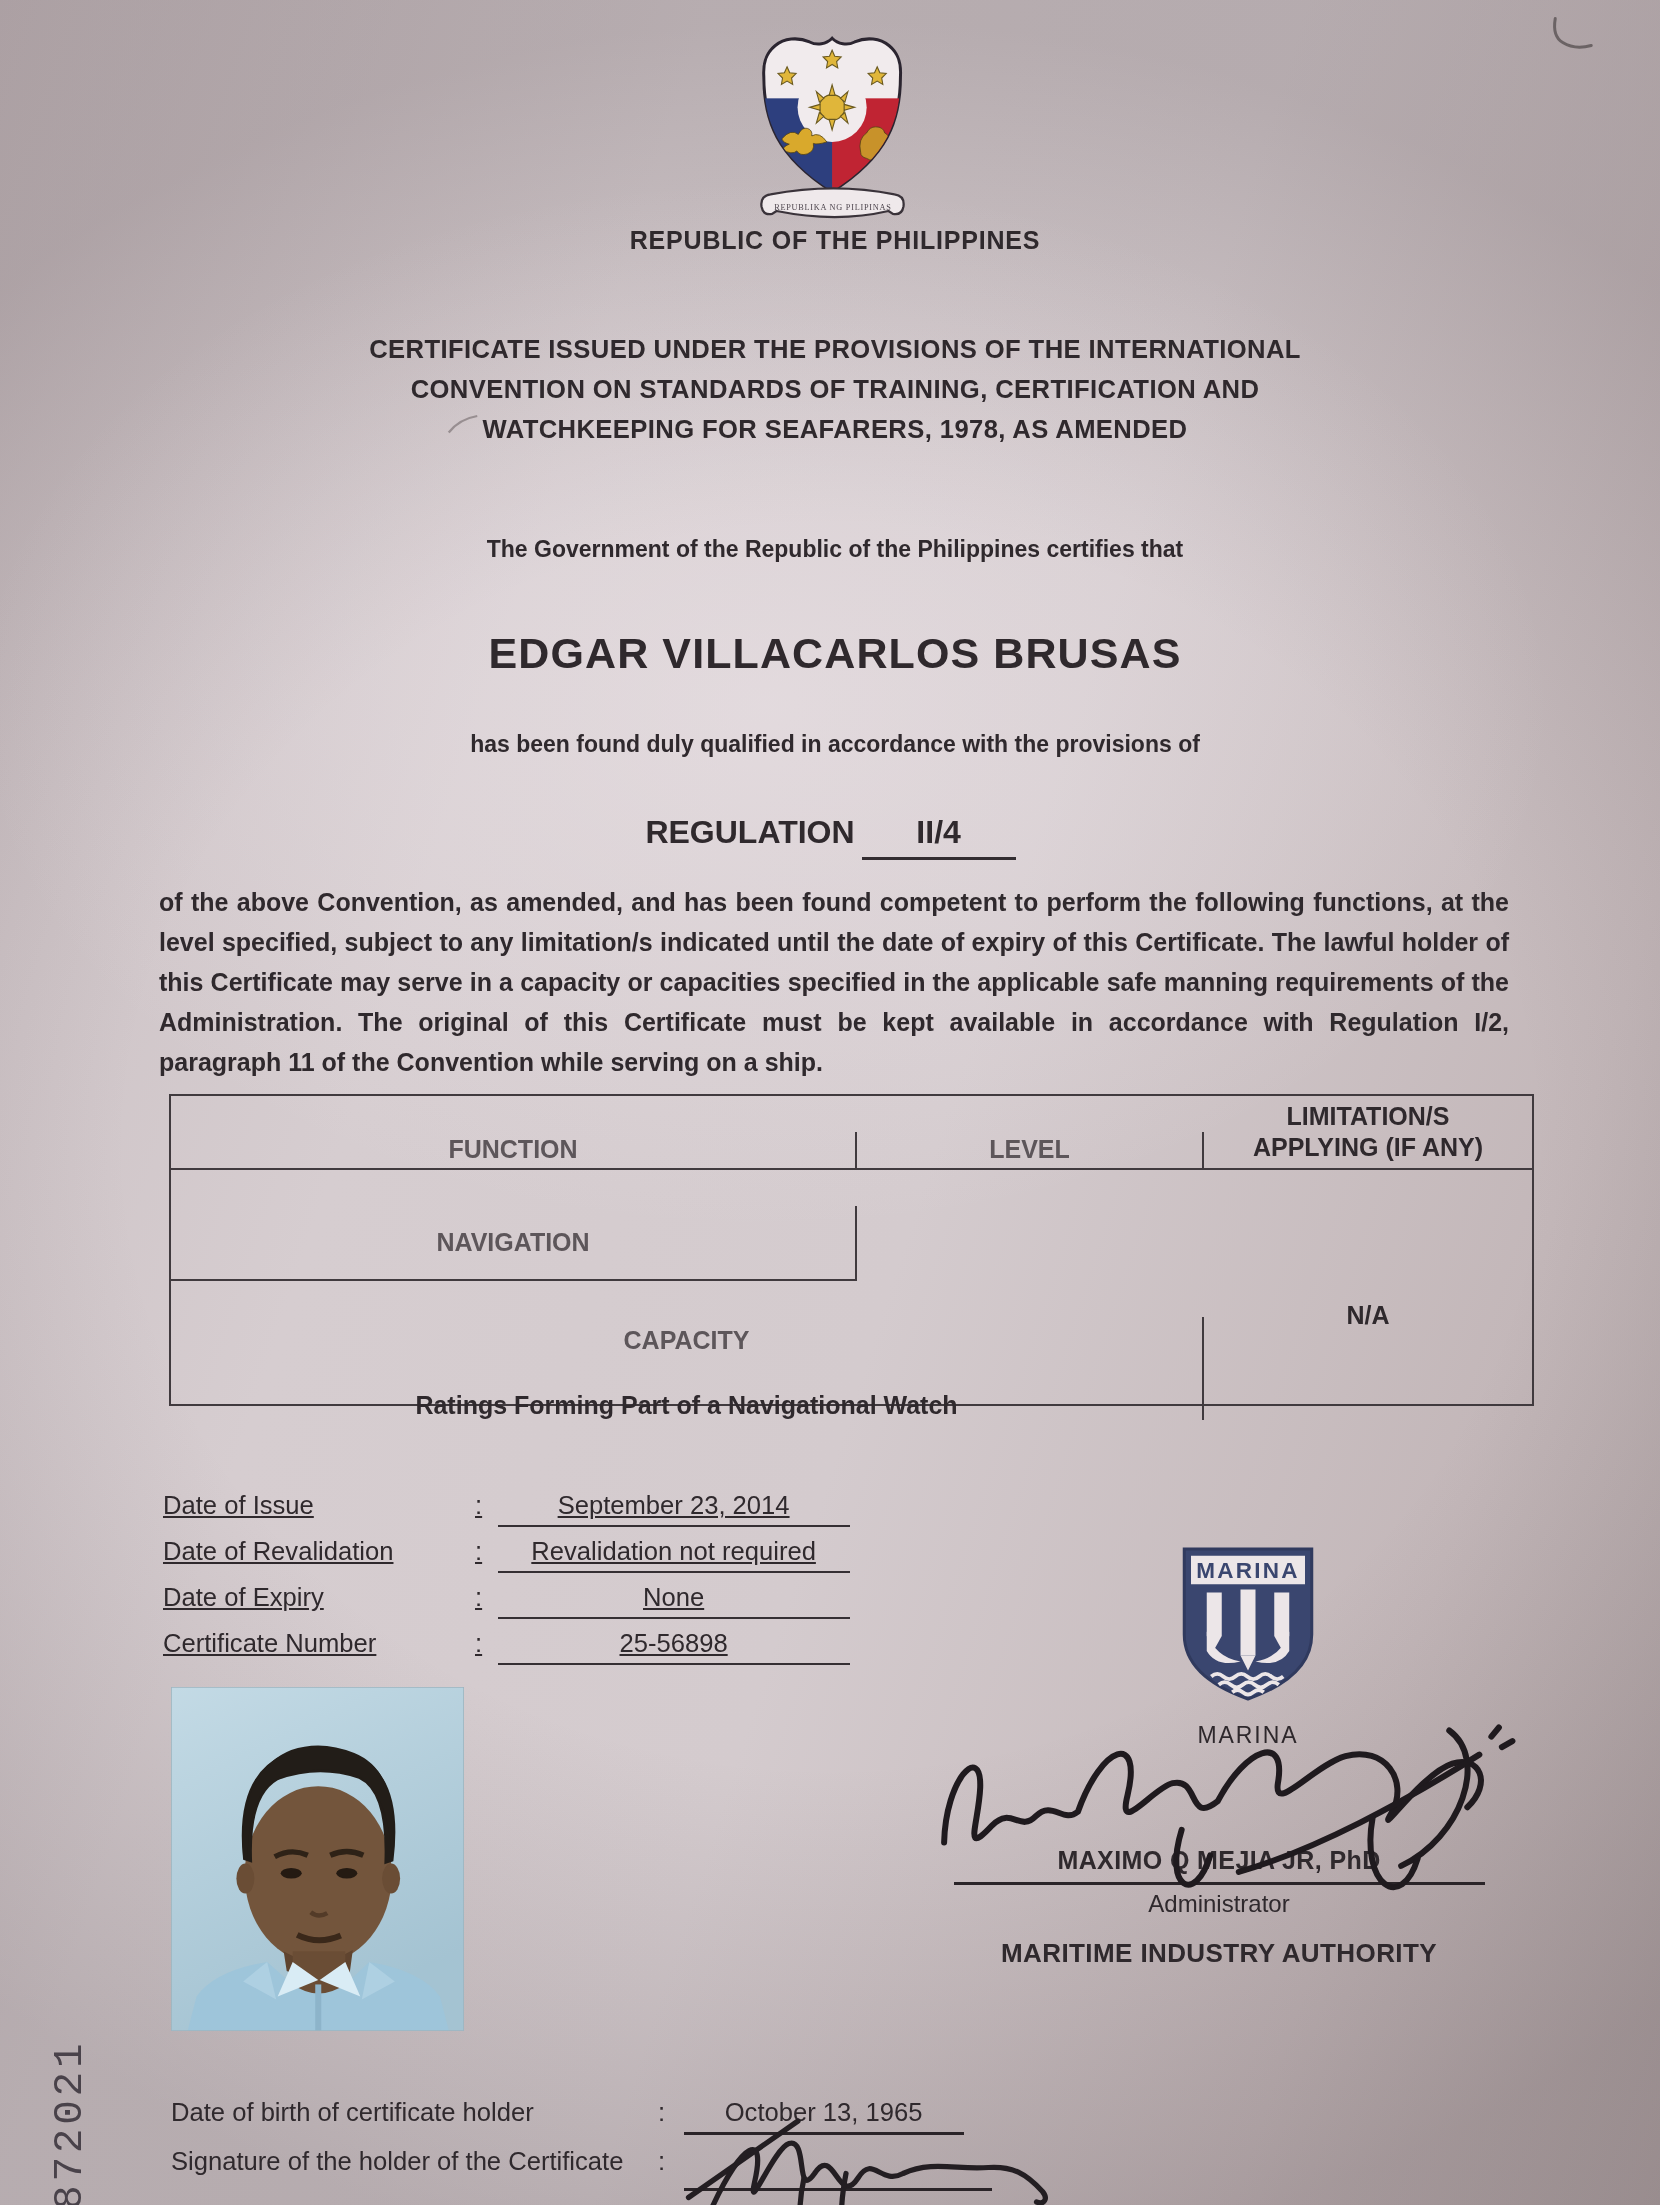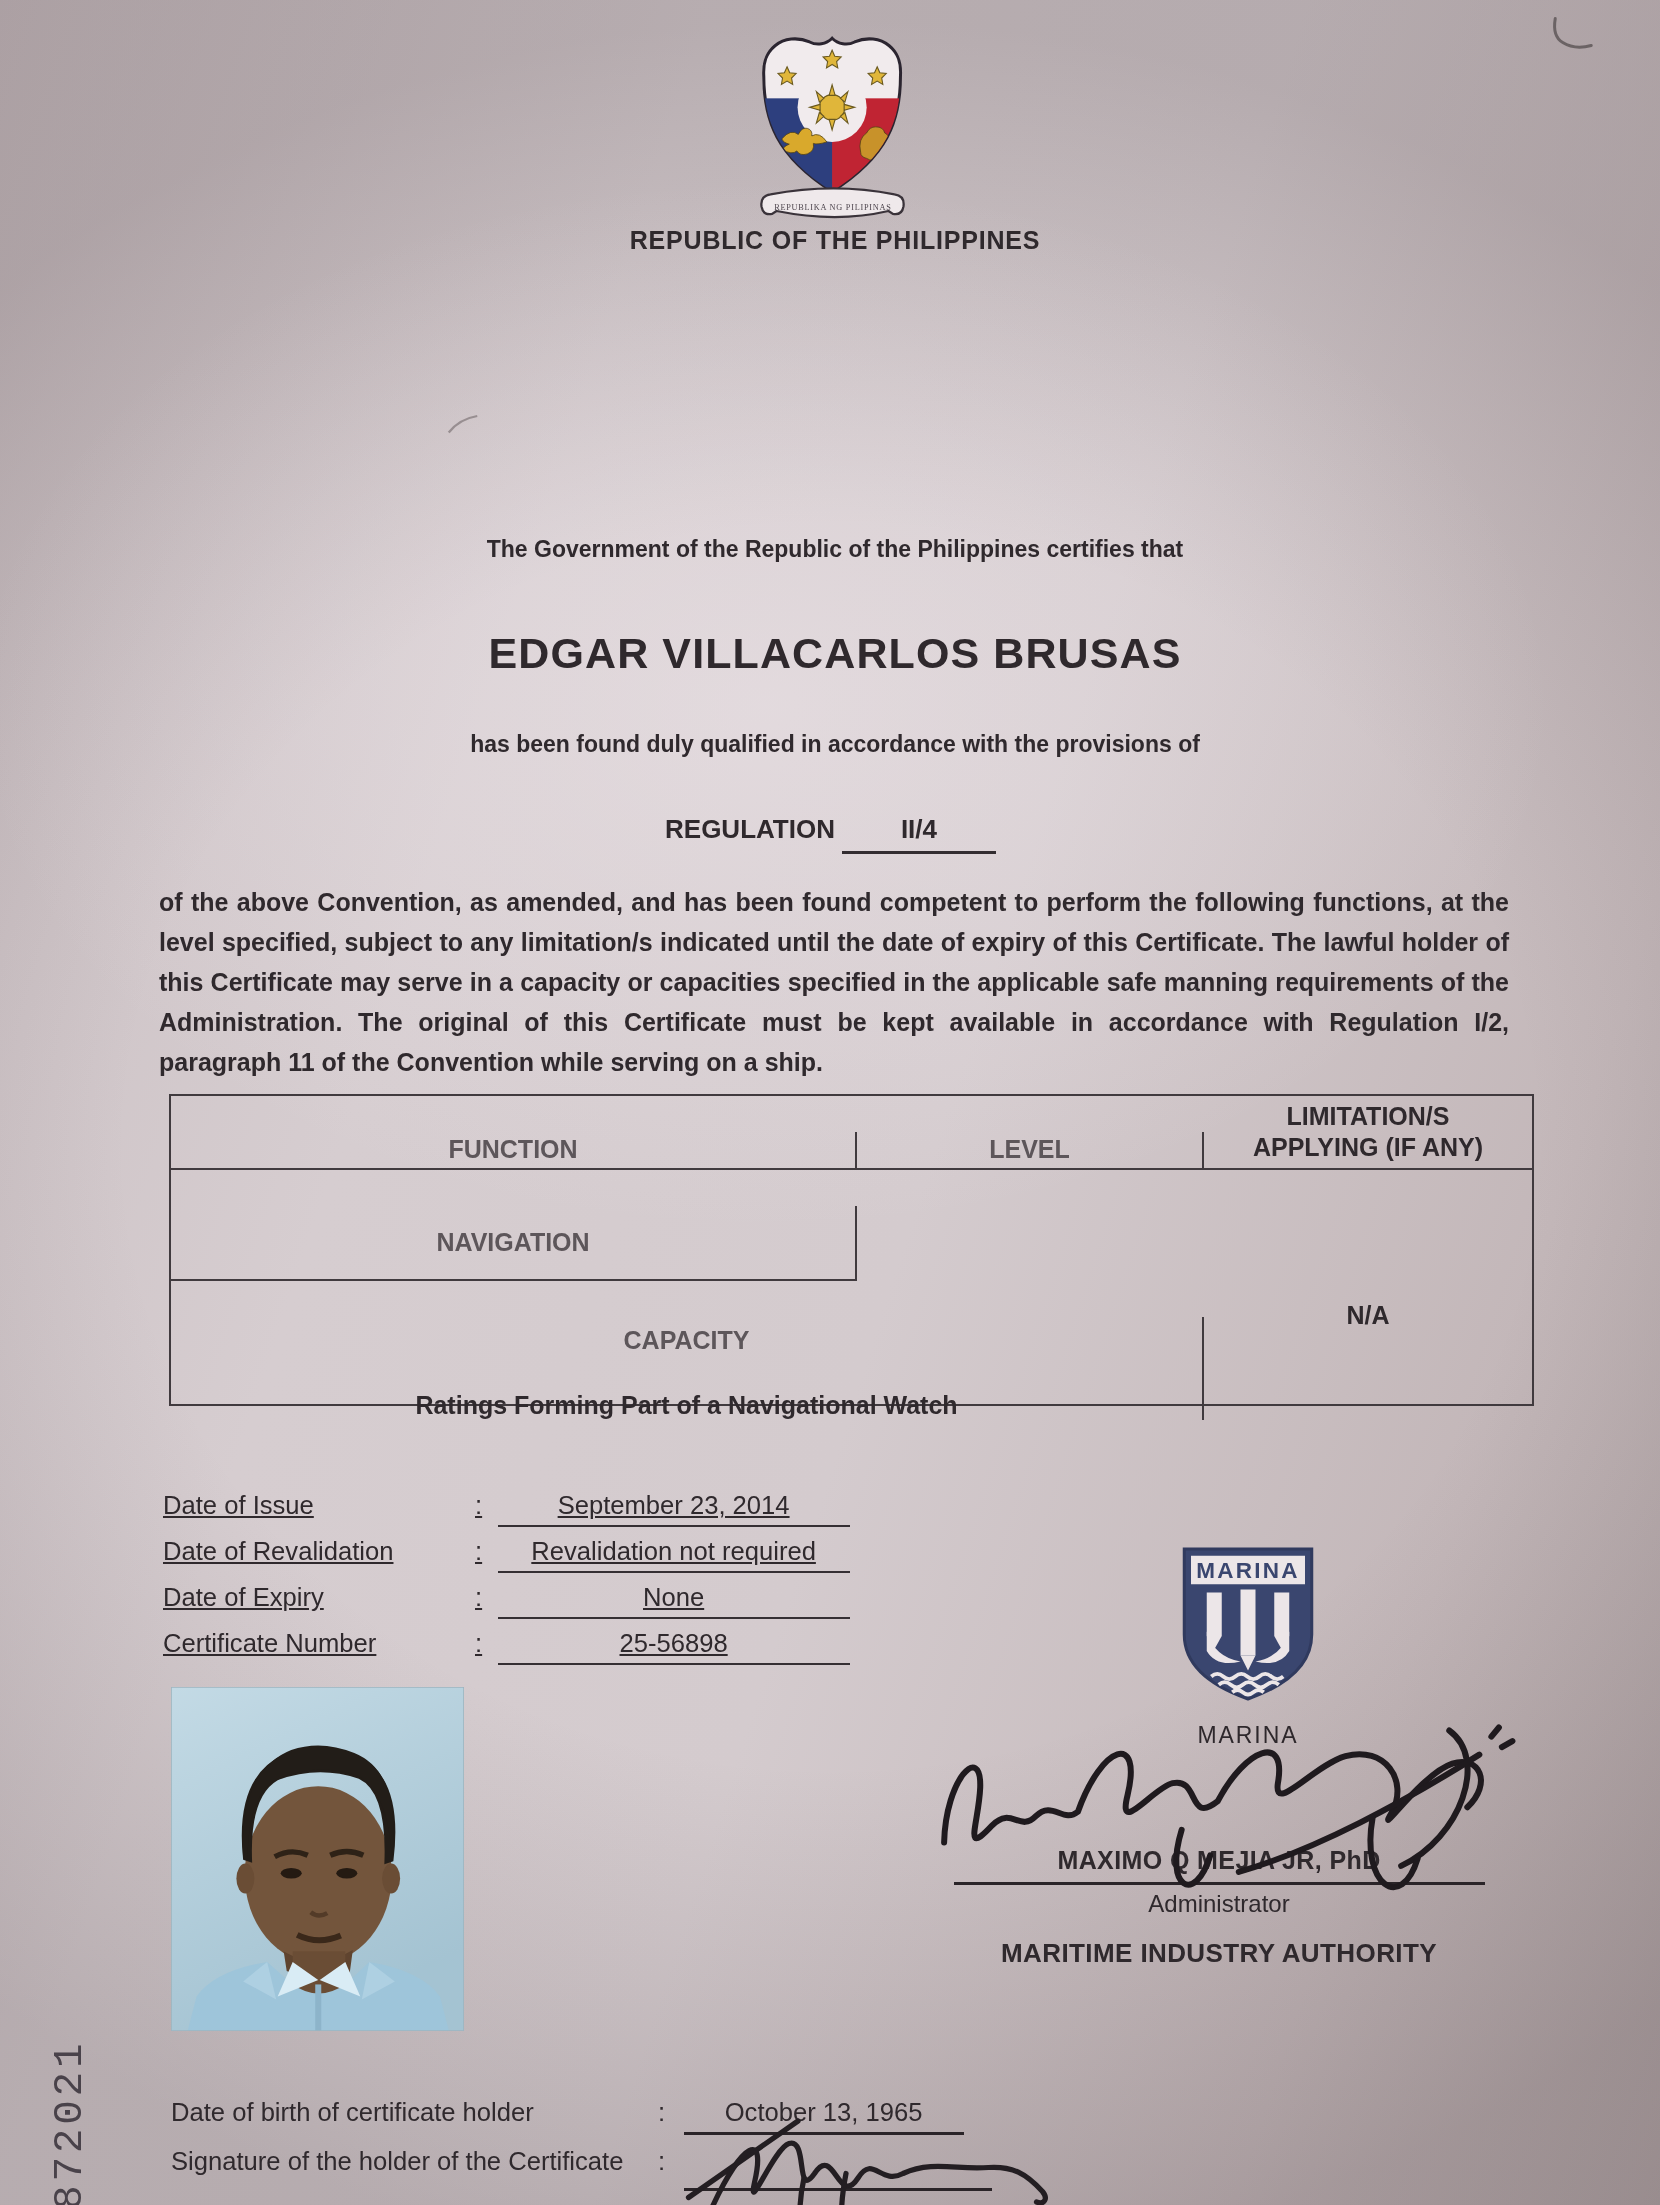--- a/index.html
+++ b/index.html
@@ -15,21 +15,21 @@
   .abs { position:absolute; }
   .ctr { left:0; right:0; text-align:center;margin-left:9px; }
   .b { font-weight:bold; }
 
   .republic      { top:226px; font-size:25px; letter-spacing:0.8px; }
   .title-block   { top:329px; font-size:25.6px; line-height:40px; letter-spacing:0.4px; }
   .certifies     { top:536px; font-size:23px; }
   .holder-name   { top:629px; font-size:43px; letter-spacing:1.1px; }
   .qualified     { top:731px; font-size:23px; }
 
-  .regulation-row { top:814px; display:flex; justify-content:center; align-items:baseline; gap:7px; width:100%; font-size:26px; }
+  .regulation-row { top:814px; display:flex; justify-content:center; align-items:baseline; gap:7px; width:100%; font-size:32px; }
   .reg-underline  { display:inline-block; min-width:154px; padding:0 13.5px 6px; text-align:center; border-bottom:3px solid #332d31; }
 
   .body-par { top:882px; left:159px; width:1350px; font-size:25px; line-height:40px; text-align:justify; }
 
   .tbl { top:1094px; left:169px; width:1365px; height:312px;
          display:grid; grid-template-columns:686px 347px 1fr; grid-template-rows:74px 111px 1fr;
          border:2.3px solid #403a3e; }
   .c   { display:flex; align-items:center; justify-content:center; text-align:center; font-size:25px; }
   .b-r { border-right:2.3px solid #403a3e;margin-top:36px; } .b-b { border-bottom:2.3px solid #403a3e; }
   .th  { font-weight:bold; line-height:1.25; padding:3px 22.6px; }
@@ -115,20 +115,25 @@
     </g>
 
     <g>
       <path d="M30,216 q-14,2 -12,16 q2,12 14,10 l6,-4 q80,16 149,0 l6,4 q12,2 14,-10 q2,-14 -12,-16 q-80,-16 -165,0 Z" fill="#efe9eb" stroke="#3a333a" stroke-width="3"></path>
       <text x="113" y="237" text-anchor="middle" font-size="11" font-family="Liberation Serif, serif" fill="#4c444c" letter-spacing="1">REPUBLIKA NG PILIPINAS</text>
     </g>
   </svg>
 
   <div class="abs ctr republic b">REPUBLIC OF THE PHILIPPINES</div>
 
+  <div class="abs ctr title-block b">
+    <div>CERTIFICATE ISSUED UNDER THE PROVISIONS OF THE INTERNATIONAL</div>
+    <div>CONVENTION ON STANDARDS OF TRAINING, CERTIFICATION AND</div>
+    <div>WATCHKEEPING FOR SEAFARERS, 1978, AS AMENDED</div>
+  </div>
 
   <div class="abs ctr certifies b">The Government of the Republic of the Philippines certifies that</div>
 
   <div class="abs ctr holder-name b">EDGAR VILLACARLOS BRUSAS</div>
 
   <div class="abs ctr qualified b">has been found duly qualified in accordance with the provisions of</div>
 
   <div class="abs regulation-row b">
     <span>REGULATION</span>
     <span class="reg-underline">II/4</span>

